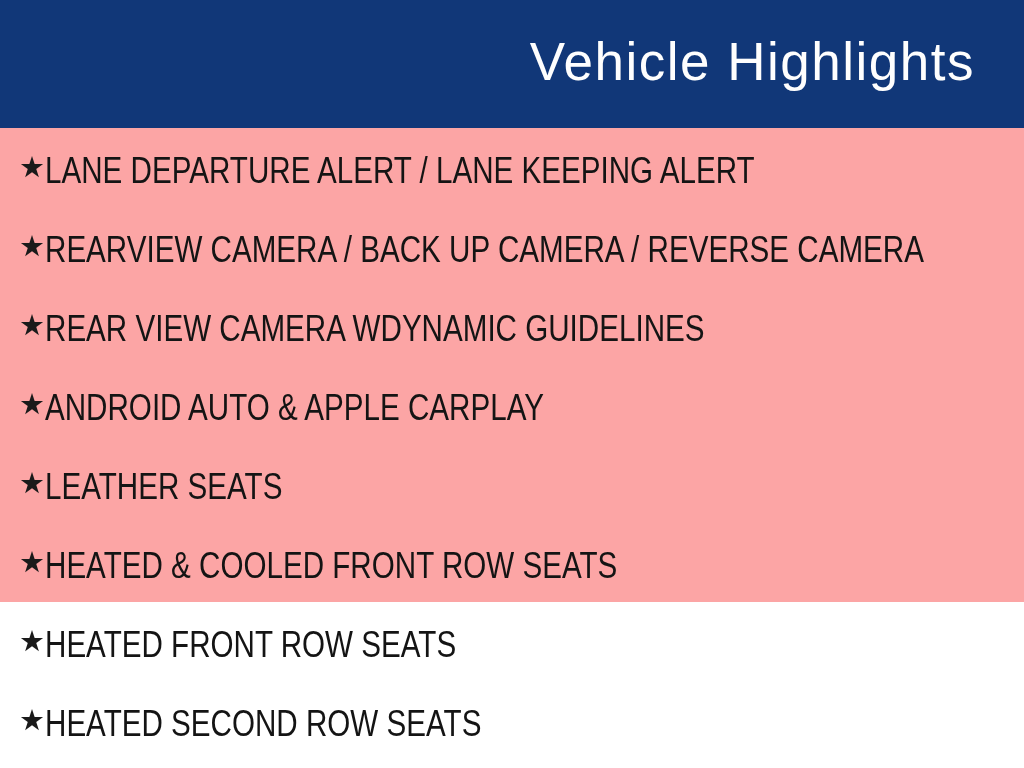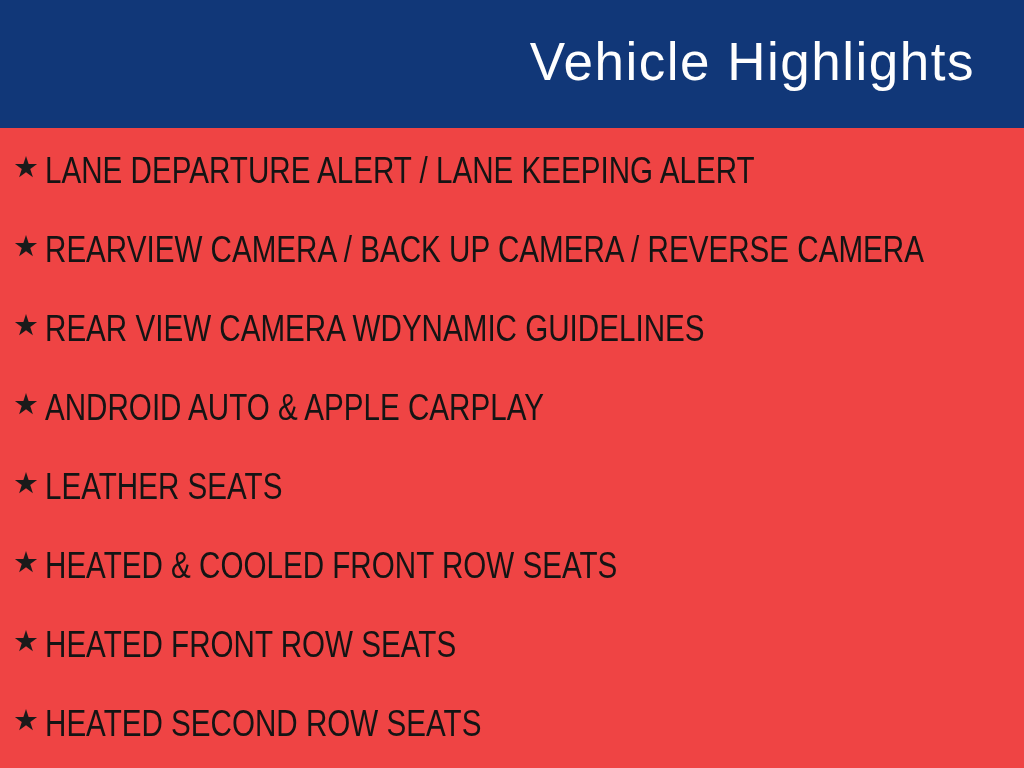--- a/index.html
+++ b/index.html
@@ -8,23 +8,24 @@
   }
   body {
     width: 1024px;
     height: 768px;
     background: #ffffff;
     overflow: hidden;
     font-family: "Liberation Sans", sans-serif;
   }
   .slide {
     width: 1024px;
-    height: 768px;
-    background: #ef4444;
+    height: 602px;
+    background: #fca5a5;
     position: relative;
+    text-align: right;
   }
   .header-bar {
     height: 128px;
     background: #113778;
     display: flex;
     align-items: center;
     justify-content: flex-end;
     padding-right: 49px;
     box-sizing: border-box;
   }

